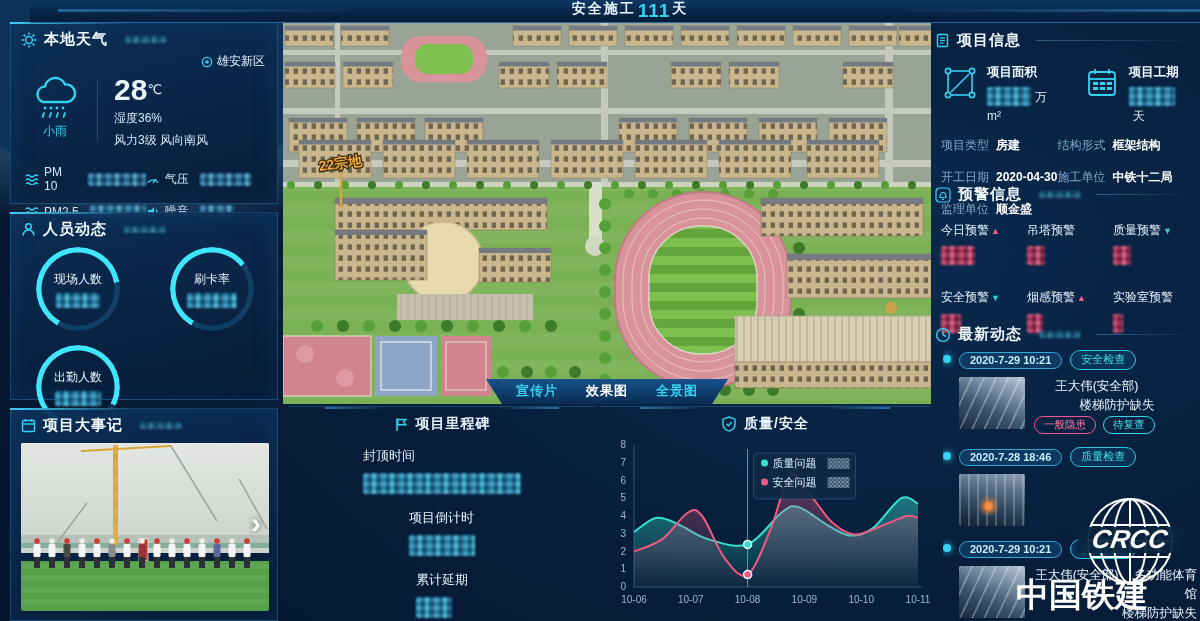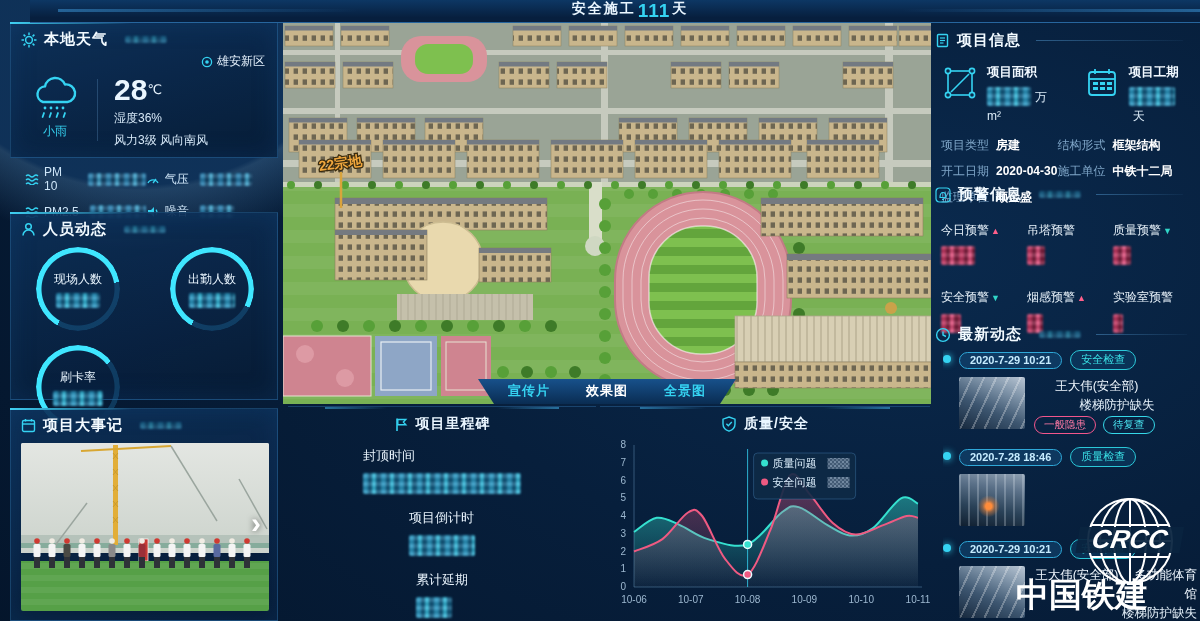--- a/index.html
+++ b/index.html
@@ -61,39 +61,39 @@
   .ring-inner{position:absolute;inset:0;display:flex;flex-direction:column;align-items:center;justify-content:center;gap:5px;}
   .ring-label{font-size:12px;color:#eaf6ff;}
   
   .ev-photo{position:absolute;left:10px;top:34px;width:248px;height:168px;border-radius:2px;overflow:hidden;}
   .ev-next{position:absolute;right:16px;top:104px;z-index:5;color:#fff;font-size:30px;font-weight:bold;
            text-shadow:0 0 6px rgba(0,0,0,.6);cursor:pointer;line-height:20px;}
   
   .scene{position:absolute;left:283px;top:22px;width:648px;height:382px;box-shadow:inset 0 0 46px rgba(2,10,22,.55);}
   .scene svg{display:block;}
   .scene-btns{position:absolute;left:50%;bottom:0;transform:translateX(-50%);
-      background:linear-gradient(#17518b,#0a2c52);padding:3px 30px 4px 30px;display:flex;gap:36px;
+      background:linear-gradient(#17518b,#0a2c52);padding:3px 30px 4px 30px;display:flex;gap:28px;
       clip-path:polygon(0 0,100% 0,calc(100% - 16px) 100%,16px 100%);}
   .scene-btn{font-size:13px;font-weight:bold;color:#35d3f2;letter-spacing:1px;cursor:pointer;}
   .scene-btn.active{color:#fff;}
   
   .bpanel{position:absolute;box-sizing:border-box;border-top:1px solid rgba(70,150,220,.3);}
   .bpanel::before{content:"";position:absolute;top:0;left:12%;width:20%;height:2px;background:linear-gradient(90deg,rgba(70,190,250,.5),transparent);}
   .bpanel::after{content:"";position:absolute;top:0;right:12%;width:20%;height:2px;background:linear-gradient(270deg,rgba(70,190,250,.5),transparent);}
   .btitle{display:flex;align-items:center;justify-content:center;gap:7px;padding-top:8px;}
   .btitle .txt{font-size:14px;font-weight:bold;letter-spacing:1px;}
   .mile-items{display:flex;flex-direction:column;align-items:center;gap:0;margin-top:14px;}
   .mile-item{display:flex;flex-direction:column;align-items:flex-start;margin-bottom:15px;font-family:Liberation Serif, serif;}
   .mile-label{font-size:13px;color:#e8f3fc;margin-bottom:8px;}
   
   .stats{display:flex;gap:26px;padding:10px 6px 2px 6px;}
   .stat{display:flex;gap:8px;align-items:flex-start;}
   .stat-label{font-size:12.5px;color:#f0f8ff;font-weight:bold;margin-bottom:6px;}
   .stat-unit{font-size:12px;color:#dcecf8;margin-left:4px;}
-  .fields{display:grid;grid-template-columns:1fr 1.12fr;row-gap:9px;padding:10px 6px;}
+  .fields{display:grid;grid-template-columns:1fr 1.12fr;row-gap:15px;padding:10px 6px;}
   .field{font-size:12px;white-space:nowrap;}
   .f-label{color:#7fa6c8;margin-right:7px;}
   .f-value{color:#fff;font-weight:bold;}
   .warn-grid{display:grid;grid-template-columns:86px 86px 86px;row-gap:22px;padding:12px 2px 0 6px;}
   .warn-item .wl{font-size:12px;color:#eaf4fc;white-space:nowrap;}
   .warn-item .arrow{font-size:9px;margin-left:2px;}
   .arrow.up{color:#ff5f8a;}
   .arrow.down{color:#30d6c8;}
   .warn-val{margin-top:7px;}
   
@@ -132,21 +132,21 @@
 <body>
 
 <div id="app">
 
   <div class="top-header">
     <span class="th-txt">安全施工</span>
     <span class="th-days">111</span>
     <span class="th-txt">天</span>
   </div>
 
-  <div class="panel" style="left:10px;top:22px;width:268px;height:136px;">
+  <div class="panel" style="left:10px;top:22px;width:268px;height:182px;">
     <div class="ptitle">
       <span class="icn">
         <svg width="16" height="16" viewBox="0 0 16 16">
             <circle cx="8" cy="8" r="3.4" fill="none" stroke="#35d3f2" stroke-width="1.5"></circle>
             <g stroke="#35d3f2" stroke-width="1.5">
               <line x1="8" y1="0.5" x2="8" y2="3"></line>
               <line x1="8" y1="13" x2="8" y2="15.5"></line>
               <line x1="0.5" y1="8" x2="3" y2="8"></line>
               <line x1="13" y1="8" x2="15.5" y2="8"></line>
               <line x1="2.6" y1="2.6" x2="4.4" y2="4.4"></line>
@@ -261,31 +261,31 @@
     </div>
     <div class="rings">
       <div class="ring-wrap">
           <div class="ring" style="--p:64%"></div>
           <div class="ring-inner">
             <div class="ring-label">现场人数</div>
             <span class="mos teal" style="width:44px;height:15px;"></span>
           </div>
         </div>
       <div class="ring-wrap">
+          <div class="ring" style="--p:56%"></div>
+          <div class="ring-inner">
+            <div class="ring-label">刷卡率</div>
+            <span class="mos teal" style="width:50px;height:15px;"></span>
+          </div>
+        </div>
+      <div class="ring-wrap">
           <div class="ring" style="--p:74%"></div>
           <div class="ring-inner">
             <div class="ring-label">出勤人数</div>
             <span class="mos teal" style="width:46px;height:15px;"></span>
-          </div>
-        </div>
-      <div class="ring-wrap">
-          <div class="ring" style="--p:56%"></div>
-          <div class="ring-inner">
-            <div class="ring-label">刷卡率</div>
-            <span class="mos teal" style="width:50px;height:15px;"></span>
           </div>
         </div>
     </div>
   </div>
 
   <div class="panel" style="left:10px;top:408px;width:268px;height:213px;">
     <div class="ptitle">
       <span class="icn">
         <svg width="15" height="15" viewBox="0 0 15 15">
             <rect x="1.5" y="2.5" width="12" height="11" rx="1.5" fill="none" stroke="#35d3f2" stroke-width="1.4"></rect>

